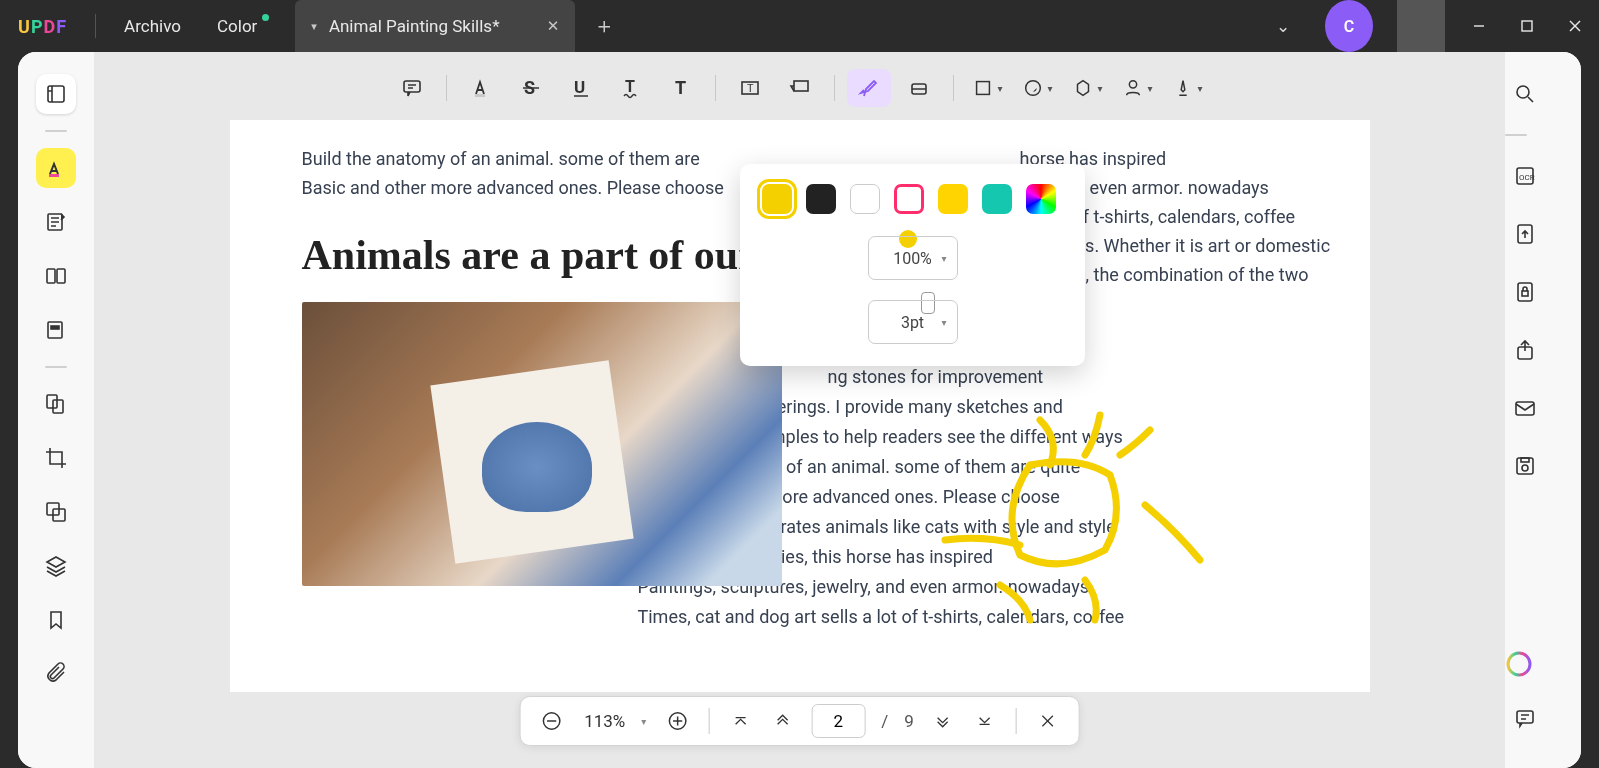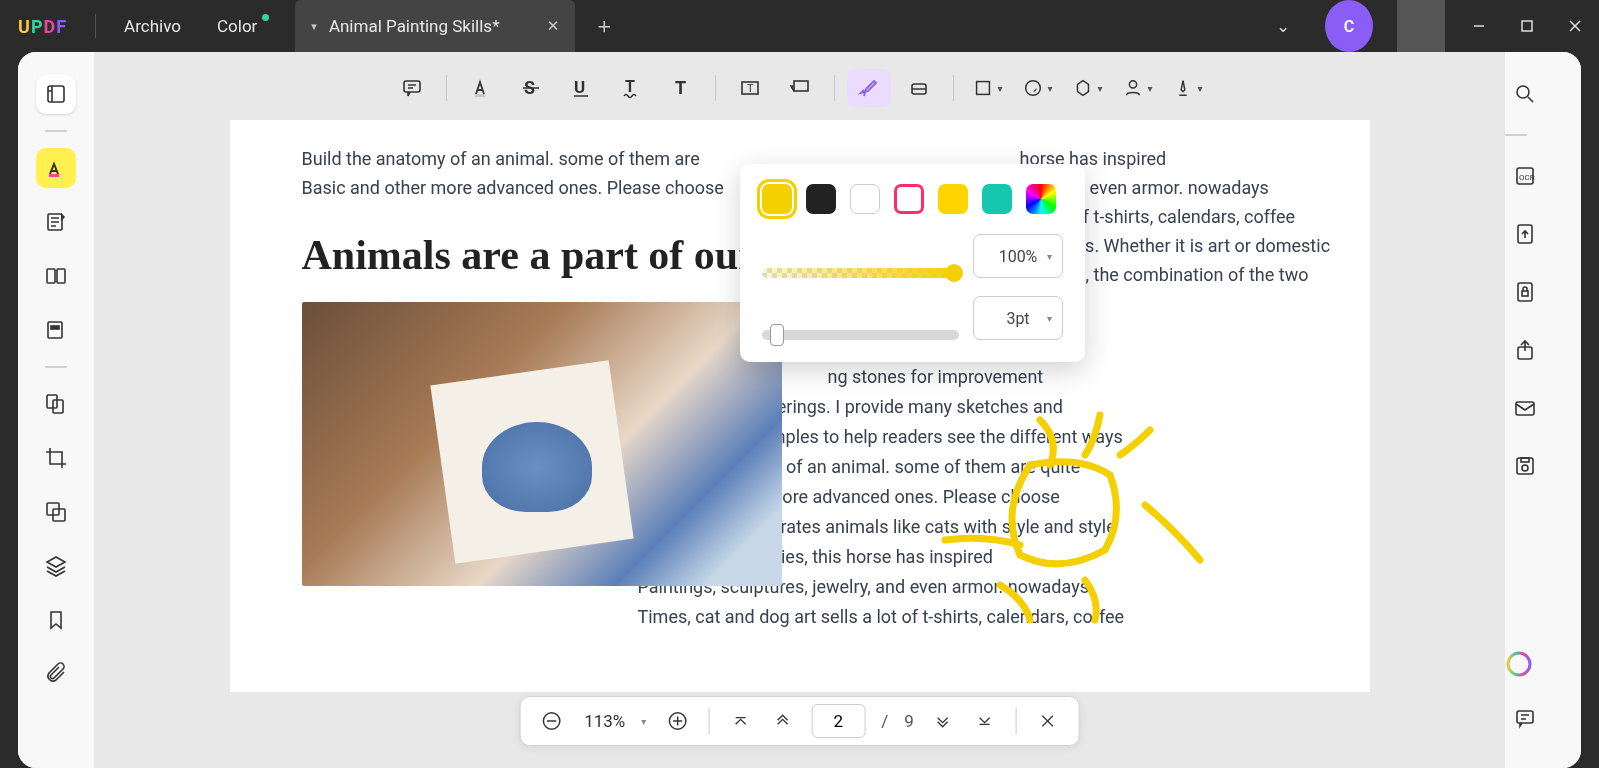--- a/index.html
+++ b/index.html
@@ -39,21 +39,21 @@
 .two-col { display:flex; gap:46px; }
 .img-ph { width:480px; height:284px; background:linear-gradient(135deg,#6b4f3a 0%,#a87b56 35%,#e8d8c8 60%,#5b7fb8 78%,#c8d8e8 90%); border-radius:2px; position:relative; overflow:hidden; }
 .img-ph::before{content:"";position:absolute;left:140px;top:70px;width:180px;height:180px;background:#f4f0e8;transform:rotate(-8deg);}
 .img-ph::after{content:"";position:absolute;left:180px;top:120px;width:110px;height:90px;background:radial-gradient(ellipse,#6a8fc4,#4a6fa4);border-radius:50% 50% 40% 40%;}
 .right-text p { margin-bottom:1px; }
 .popup { position:absolute; top:112px; left:646px; width:345px; background:#fff; border-radius:10px; box-shadow:0 8px 28px rgba(0,0,0,.18); padding:20px 22px 22px; z-index:30; }
 .popup label { display:block; font-size:17px; color:#333; margin-bottom:12px; }
 .swatches { display:flex; gap:14px; margin-bottom:20px; }
 .sw { width:30px; height:30px; border-radius:7px; cursor:pointer; }
 .sw.sel { outline:3px solid #f5d000; outline-offset:2px; }
-.op-row,.gr-row { display:flex; align-items:flex-end; gap:14px; margin-bottom:18px; }
+.op-row,.gr-row { display:flex; align-items:center; gap:2px; margin-bottom:18px;flex-direction:column; }
 .slider-track { flex:1; height:10px; border-radius:5px; position:relative; }
 .op-track { background:linear-gradient(to right, rgba(245,208,0,.15), #f5d000); }
 .op-track::before { content:""; position:absolute; inset:0; background:repeating-conic-gradient(#ddd 0 25%,#fff 0 50%) 0 0/10px 10px; z-index:-1; border-radius:5px; }
 .thumb { position:absolute; width:18px; height:18px; border-radius:50%; background:#f5d000; top:-4px; right:-4px; }
 .gr-track { background:#d8d8d8; }
 .gr-thumb { position:absolute; width:14px; height:22px; background:#fff; border:1px solid #999; border-radius:4px; top:-6px; left:8px; }
 .val-box { width:90px; height:44px; border:1px solid #ccc; border-radius:7px; display:flex; align-items:center; justify-content:center; font-size:16px; color:#444; position:relative; }
 .val-box .car { position:absolute; right:10px; font-size:10px; color:#888; }
 .bottom-bar { position:absolute; bottom:22px; left:50%; transform:translateX(-50%); height:50px; background:#fff; border:1px solid #d4d4d4; border-radius:10px; display:flex; align-items:center; padding:0 14px; gap:8px; box-shadow:0 2px 8px rgba(0,0,0,.08); z-index:20; }
 .bb-btn { width:34px; height:34px; display:flex; align-items:center; justify-content:center; cursor:pointer; color:#444; border-radius:6px; }

